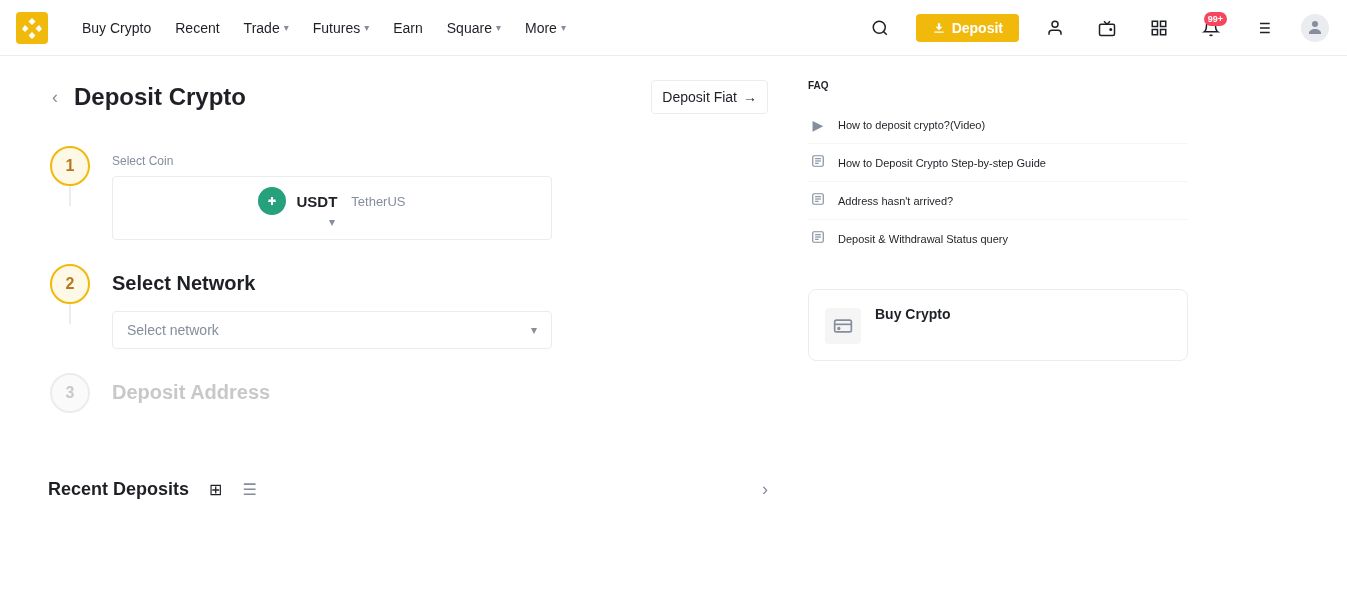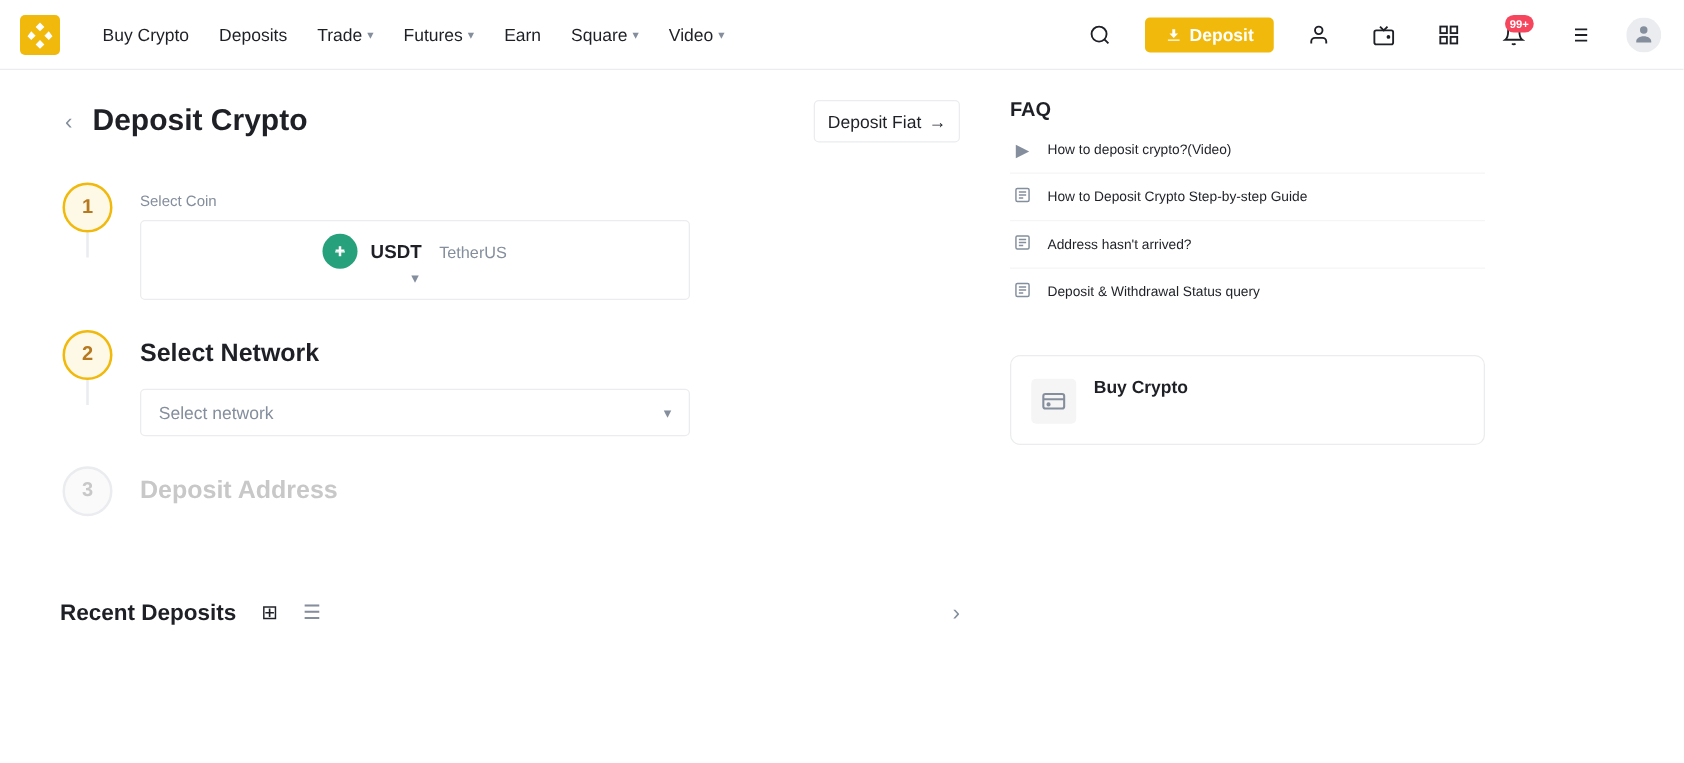--- a/index.html
+++ b/index.html
@@ -73,21 +73,21 @@
     
     .network-select {
       display: flex; align-items: center; justify-content: space-between;
       border: 1px solid #eaecef; border-radius: 4px; padding: 10px 14px;
       cursor: pointer; background: #fff; max-width: 440px;
     }
     .network-placeholder { color: #848e9c; font-size: 14px; }
 
     
     .faq-section { margin-bottom: 32px; }
-    .faq-title { font-size: 16px; font-weight: 600; margin-bottom: 4px; }
+    .faq-title { font-size: 10px; font-weight: 600; margin-bottom: 16px; }
     .faq-item {
       display: flex; align-items: center; gap: 10px; padding: 10px 0;
       border-bottom: 1px solid #f5f5f5; cursor: pointer; color: #1e2026;
     }
     .faq-item:last-child { border-bottom: none; }
     .faq-icon { color: #848e9c; font-size: 14px; width: 20px; text-align: center; flex-shrink: 0; }
     .faq-text { font-size: 11px; }
 
     
     .other-ways-title { font-size: 16px; font-weight: 600; margin-bottom: 16px; }
@@ -128,36 +128,36 @@
 
 <nav class="navbar">
   <a class="navbar-logo" href="#">
     <svg class="logo-icon" viewBox="0 0 32 32">
       <rect width="32" height="32" rx="4" fill="#F0B90B"></rect>
       <path d="M16 6l3.5 3.5-3.5 3.5-3.5-3.5L16 6zm-7 7l3.5 3.5L9 20l-3-3 3-4zm14 0l3 4-3 3-3.5-3.5L23 13zm-7 7l3.5 3.5L16 27l-3.5-3.5L16 20z" fill="#fff"></path>
     </svg>
   </a>
   <div class="nav-links">
     <div class="nav-item">Buy Crypto</div>
-    <div class="nav-item">Deposits</div>
+    <div class="nav-item">Recent</div>
     <div class="nav-item">
         <span>Trade</span> 
         <span class="chevron">▾</span>
       </div>
     <div class="nav-item">
         <span>Futures</span> 
         <span class="chevron">▾</span>
       </div>
     <div class="nav-item">Earn</div>
     <div class="nav-item">
         <span>Square</span> 
         <span class="chevron">▾</span>
       </div>
     <div class="nav-item">
-        <span>Video</span> 
+        <span>More</span> 
         <span class="chevron">▾</span>
       </div>
   </div>
   <div class="nav-right">
     <div class="icon-btn">
       <svg width="18" height="18" viewBox="0 0 24 24" fill="none" stroke="currentColor" stroke-width="2">
         <circle cx="11" cy="11" r="8"></circle>
           <path d="M21 21l-4.35-4.35"></path>
       </svg>
     </div>

